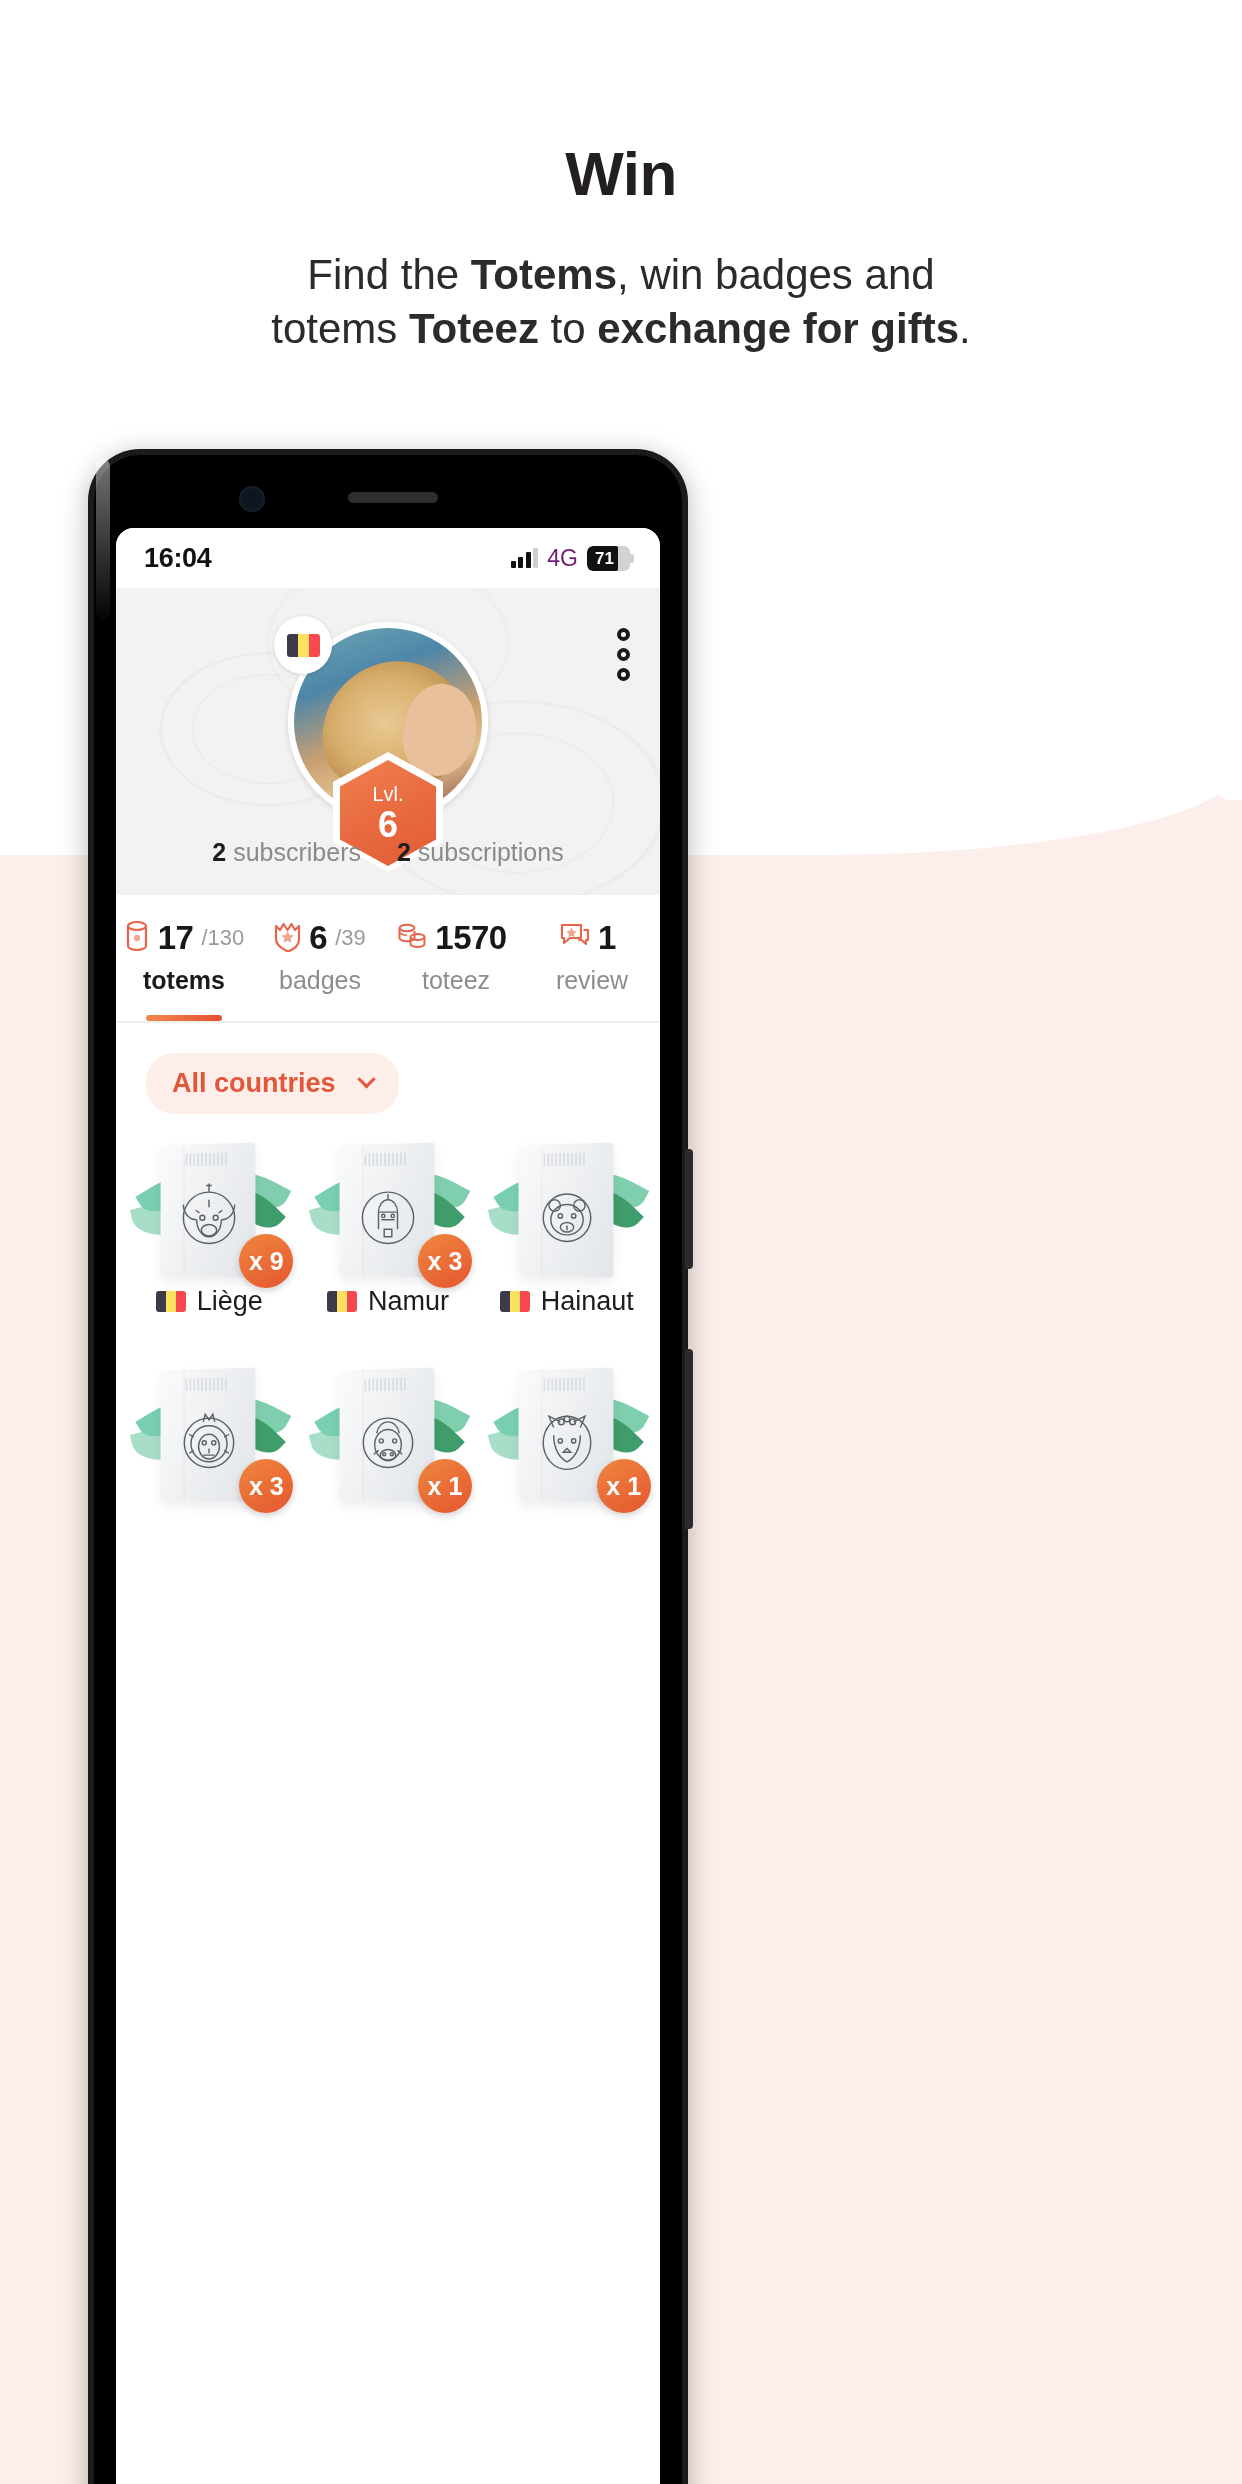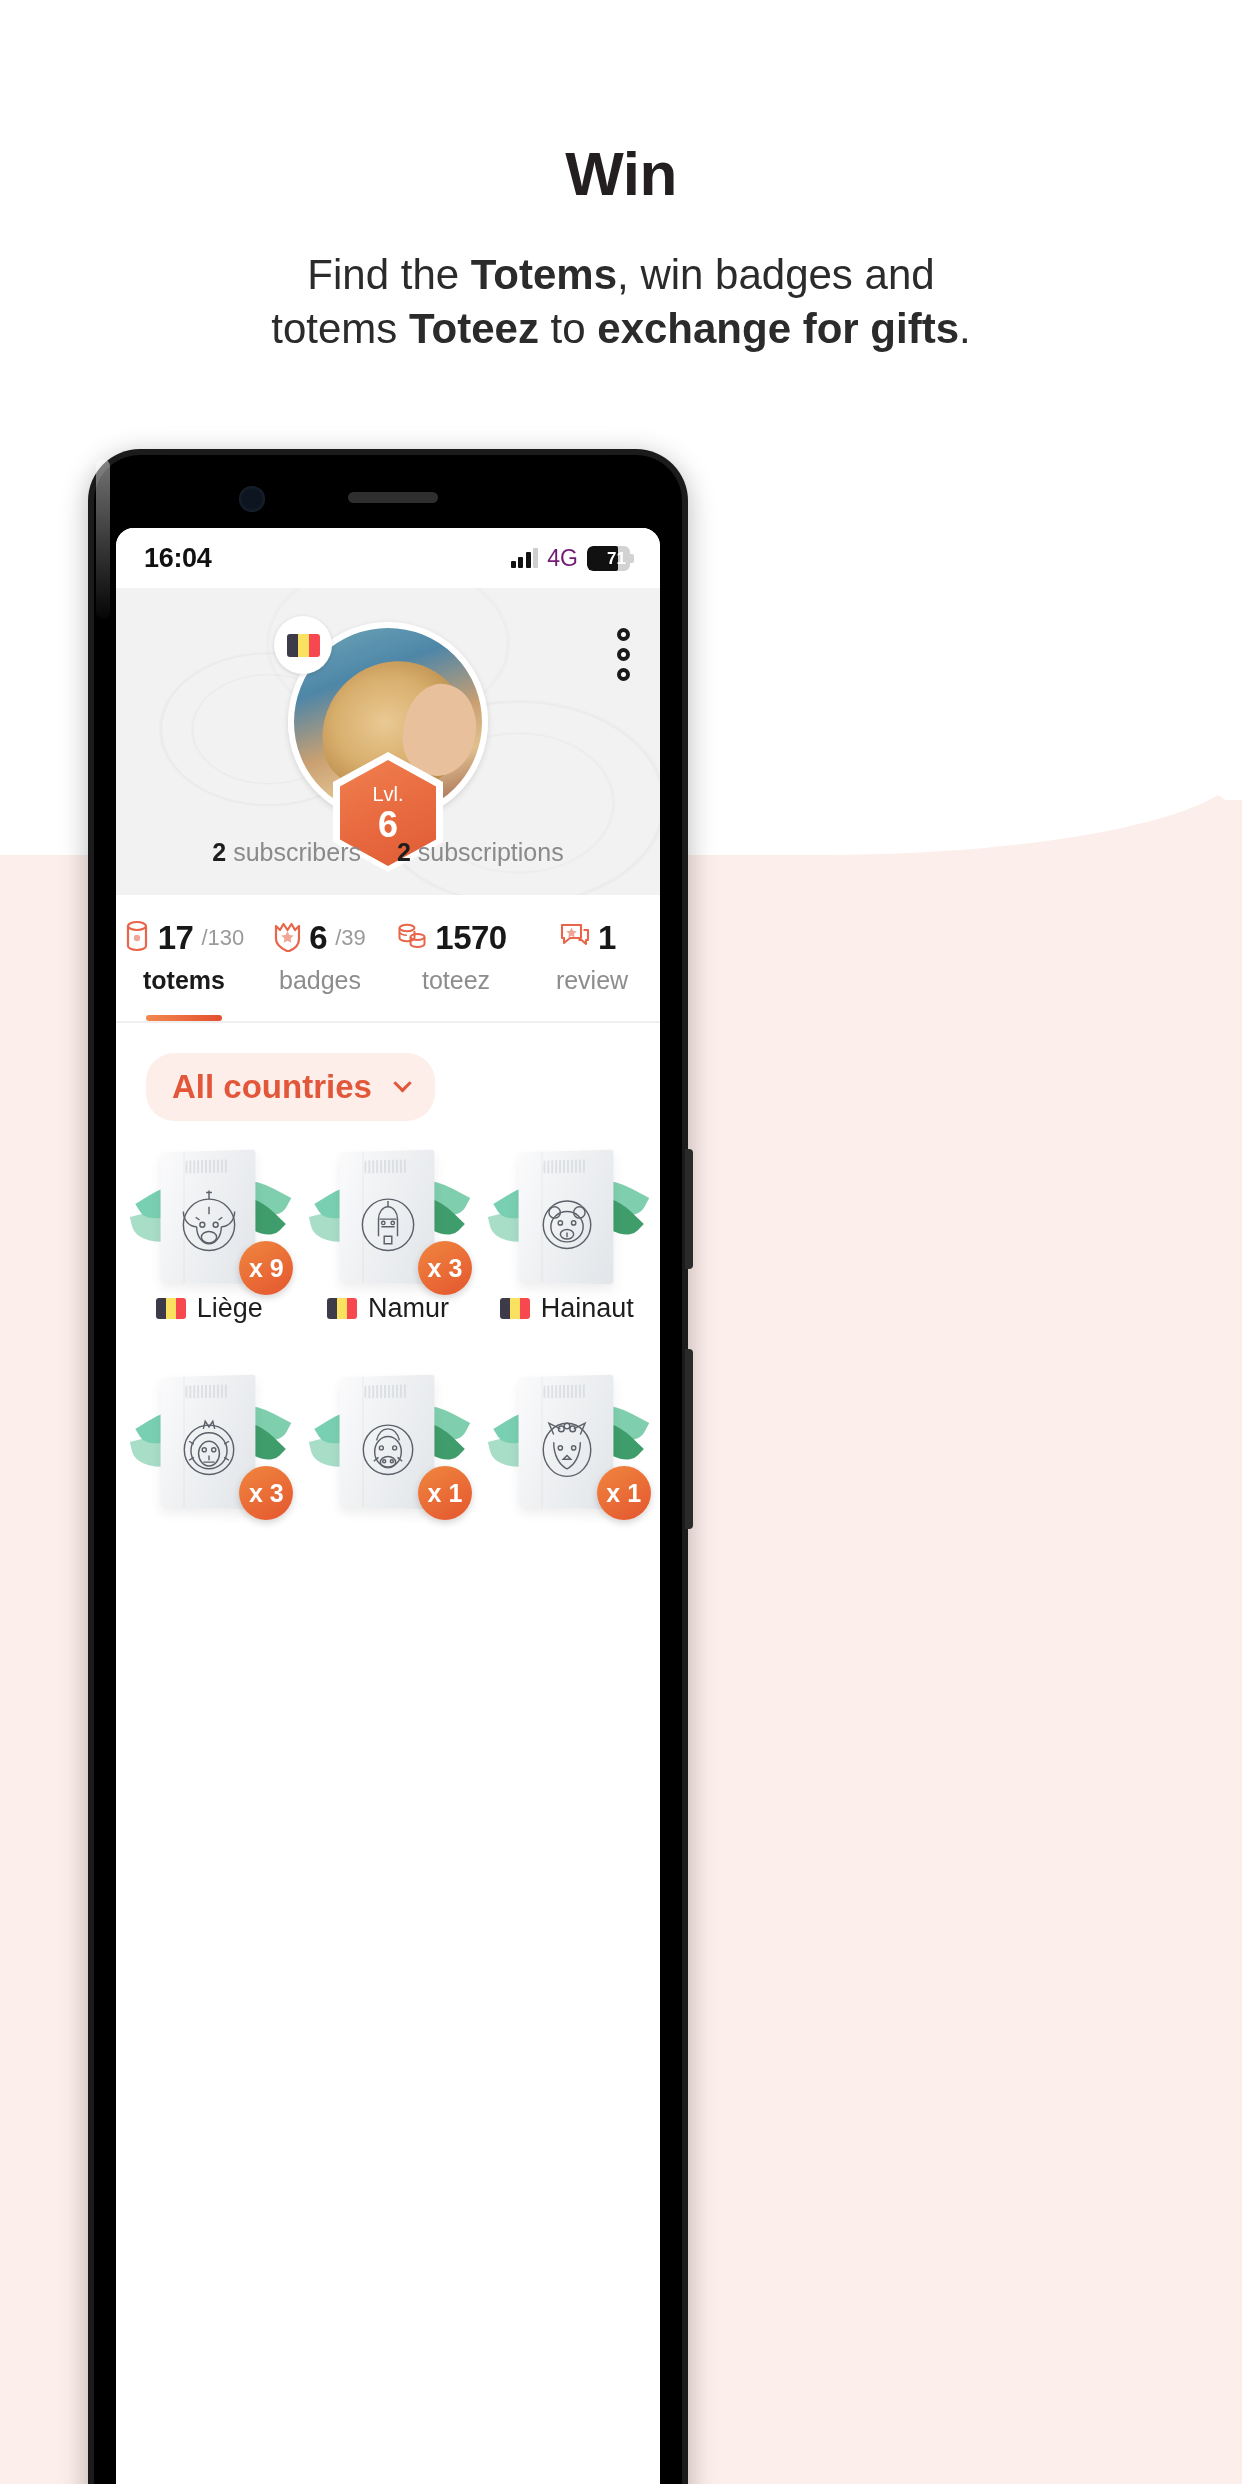--- a/index.html
+++ b/index.html
@@ -97,21 +97,21 @@
   .sig i:nth-child(1){height:7px;} .sig i:nth-child(2){height:11px;}
   .sig i:nth-child(3){height:16px;} .sig i:nth-child(4){height:20px;background:#cfcfcf;}
   .net { font-size:23px; color:#701a75; font-weight:400; }
   .batt { position:relative; width:47px; height:25px; }
   .batt-body {
     position:absolute; left:0; top:0; width:43px; height:25px;
     border-radius:6px; background:#d2d2d2; overflow:hidden;
   }
   .batt-fill { position:absolute; left:0; top:0; height:25px; width:71%; background:#111; border-radius:6px 2px 2px 6px; }
   .batt-num {
-    position:absolute; left:20px; top:0; height:25px; line-height:25px;
+    position:absolute; left:8px; top:0; height:25px; line-height:25px;
     font-size:17px; font-weight:bold; color:#fff; z-index:2;
   }
   .batt-tip { position:absolute; right:0; top:8px; width:4px; height:9px; background:#d2d2d2; border-radius:0 2px 2px 0; }
 
   
   .profile {
     position:relative; background:#f2f2f2; padding-top:10px; padding-bottom:28px;
     overflow:hidden;
   }
   .topo {
@@ -204,21 +204,21 @@
   .stat-ul {
     position:absolute; left:22%; bottom:0; width:56%; height:6px; border-radius:3px;
     background:linear-gradient(90deg,#f2894f,#e3502f);
   }
   .stats-rule { height:2px; background:#efefef; }
 
   
   .chip-row { padding:30px 0 10px 30px; background:#fff; }
   .chip {
     display:inline-flex; align-items:center; gap:24px;
-    background:#fdeee9; color:#e2563a; font-size:33px; font-weight:bold;
+    background:#fdeee9; color:#e2563a; font-size:27px; font-weight:bold;
     padding:15px 26px; border-radius:28px; cursor:pointer;
   }
   .chev { width:13px; height:13px; border-right:3.5px solid #e2563a; border-bottom:3.5px solid #e2563a;
           transform:rotate(45deg) translate(-3px,-3px); }
 
   
   .grid { background:#fff; padding:12px 4px 0; }
   .grow { display:flex; }
   .gcell { flex:1; display:flex; flex-direction:column; align-items:center; }
   .card-art { position:relative; width:160px; height:150px; }

